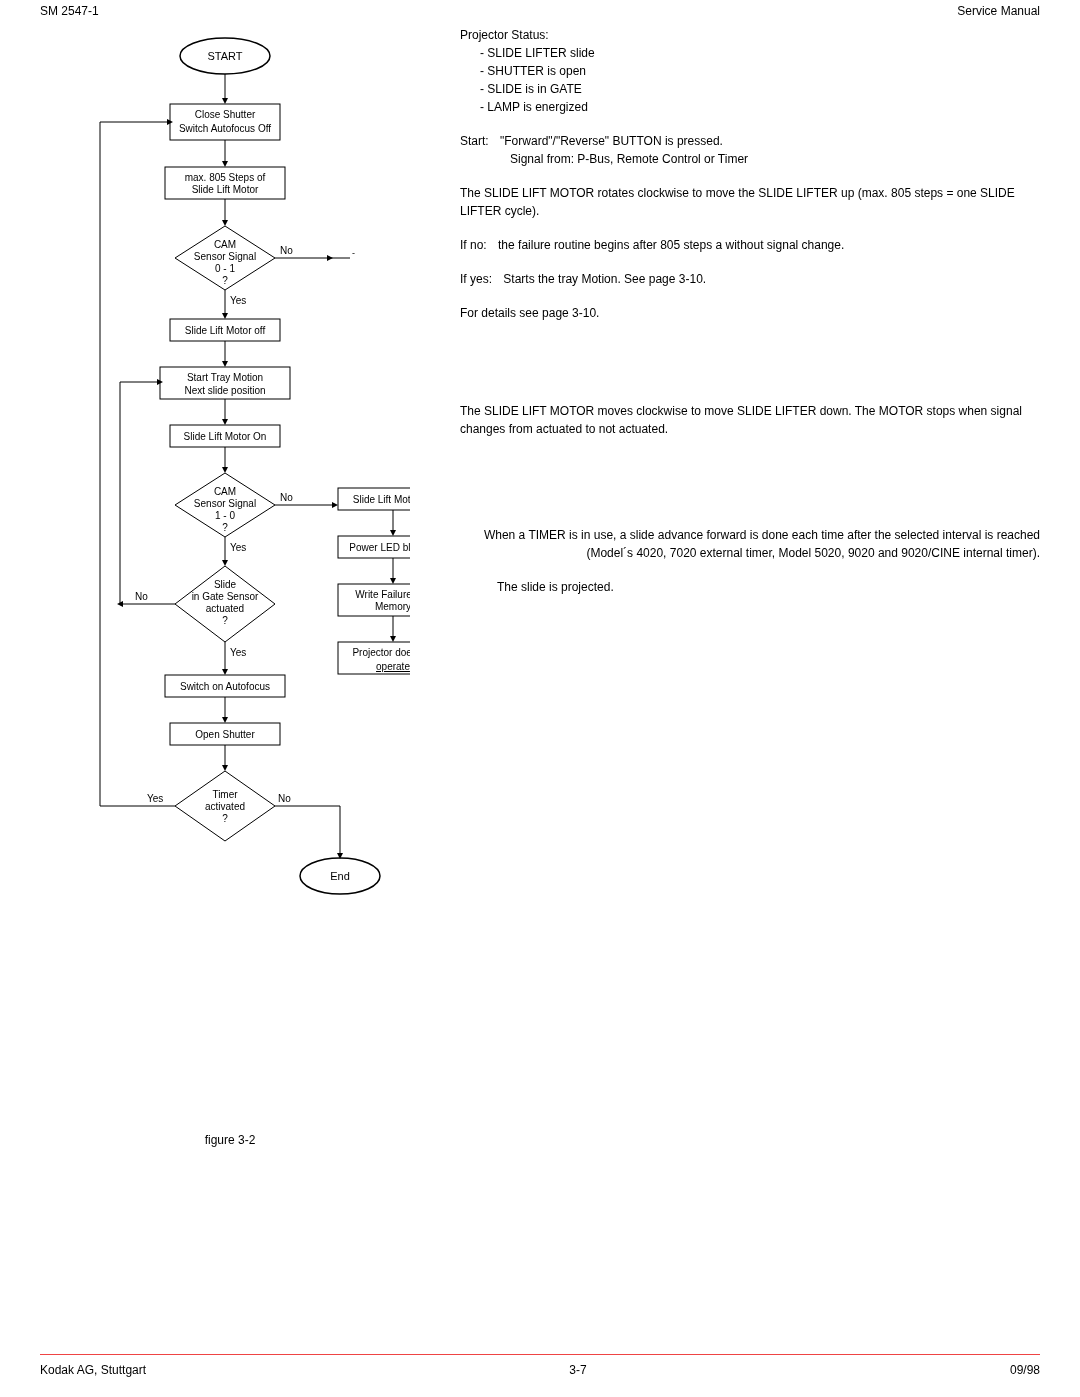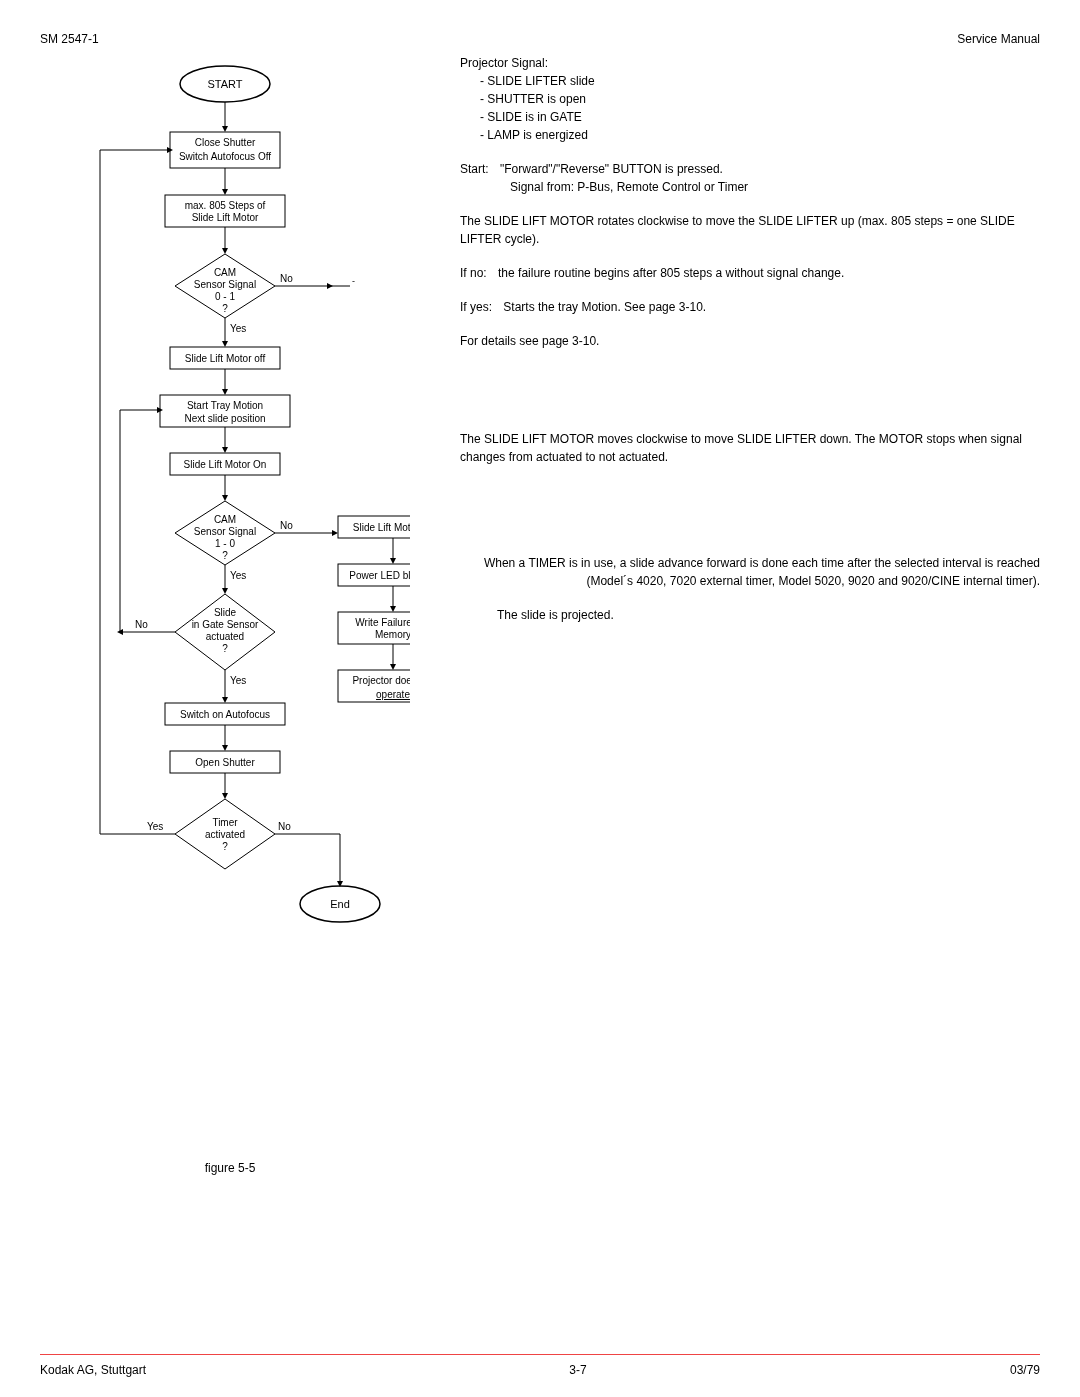--- a/index.html
+++ b/index.html
@@ -8,21 +8,21 @@
       font-size: 12px;
       background: #fff;
       color: #000;
       width: 1080px;
       min-height: 1397px;
       position: relative;
     }
     .page {
       width: 1080px;
       min-height: 1397px;
-      padding: 32px 40px;
+      padding: 4px 40px;
       position: relative;
     }
     .header {
       display: flex;
       justify-content: space-between;
       font-size: 12px;
       margin-bottom: 8px;
     }
     .title {
       font-size: 22px;
@@ -241,26 +241,26 @@
         <text x="353" y="584" text-anchor="middle" font-size="10" font-family="Arial">Memory</text>
 
         <line x1="353" y1="590" x2="353" y2="613" stroke="#000" stroke-width="1"></line>
         <polygon points="353,616 350,610 356,610" fill="#000"></polygon>
 
         <rect x="298" y="616" width="110" height="32" fill="none" stroke="#000" stroke-width="1"></rect>
         <text x="353" y="630" text-anchor="middle" font-size="10" font-family="Arial">Projector does not</text>
         <text x="353" y="644" text-anchor="middle" font-size="10" font-family="Arial" text-decoration="underline">operate</text>
       </svg>
 
-      <div class="figure-label">figure 5-5</div>
+      <div class="figure-label">figure 3-2</div>
     </div>
 
     <div class="text-area">
       <div class="section">
-        <div>Projector Signal:</div>
+        <div>Projector Status:</div>
         <ul class="bullet-list">
           <li>SLIDE LIFTER slide</li>
           <li>SHUTTER is open</li>
           <li>SLIDE is in GATE</li>
           <li>LAMP is energized</li>
         </ul>
       </div>
 
       <div class="section">
         <span class="label">Start:</span>
@@ -298,15 +298,15 @@
 
       <div class="section" style="margin-top: 16px; margin-left: 37px;">
         <span>The slide is projected.</span>
       </div>
     </div>
   </div>
 
   <div class="footer">
     <span>Kodak AG, Stuttgart</span>
     <span>3-7</span>
-    <span>03/79</span>
+    <span>09/98</span>
   </div>
 </div>
 
 </body></html>

